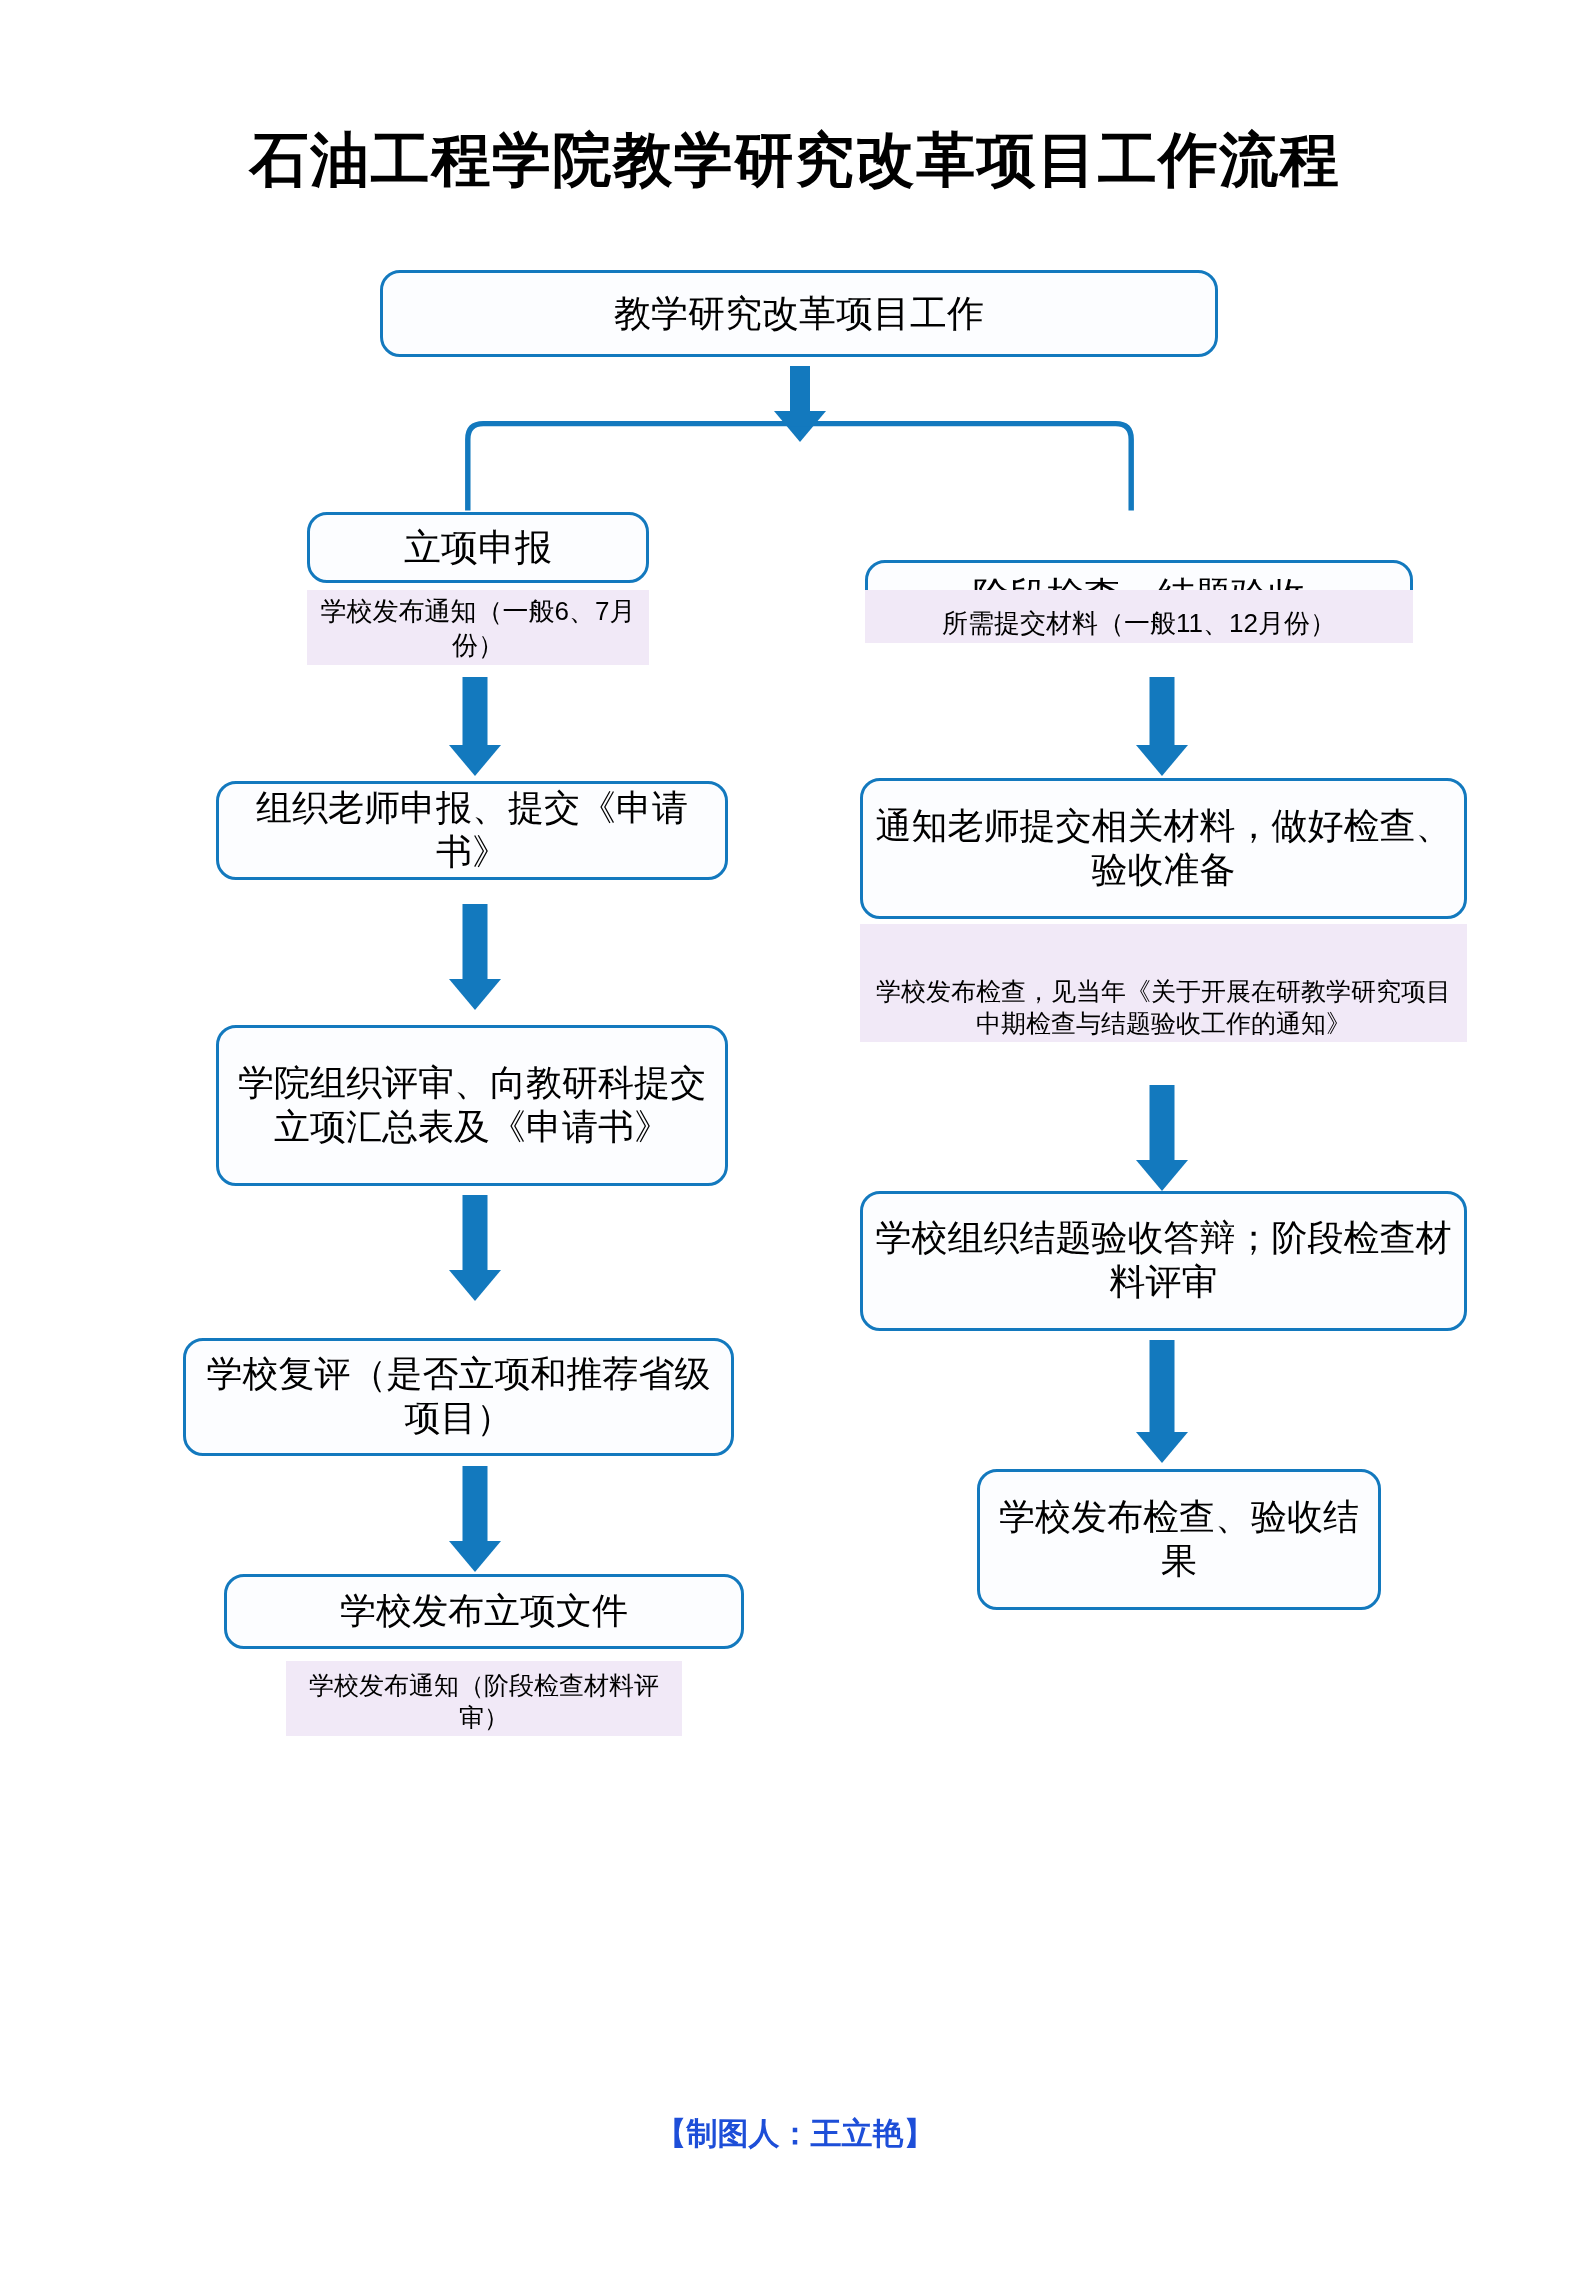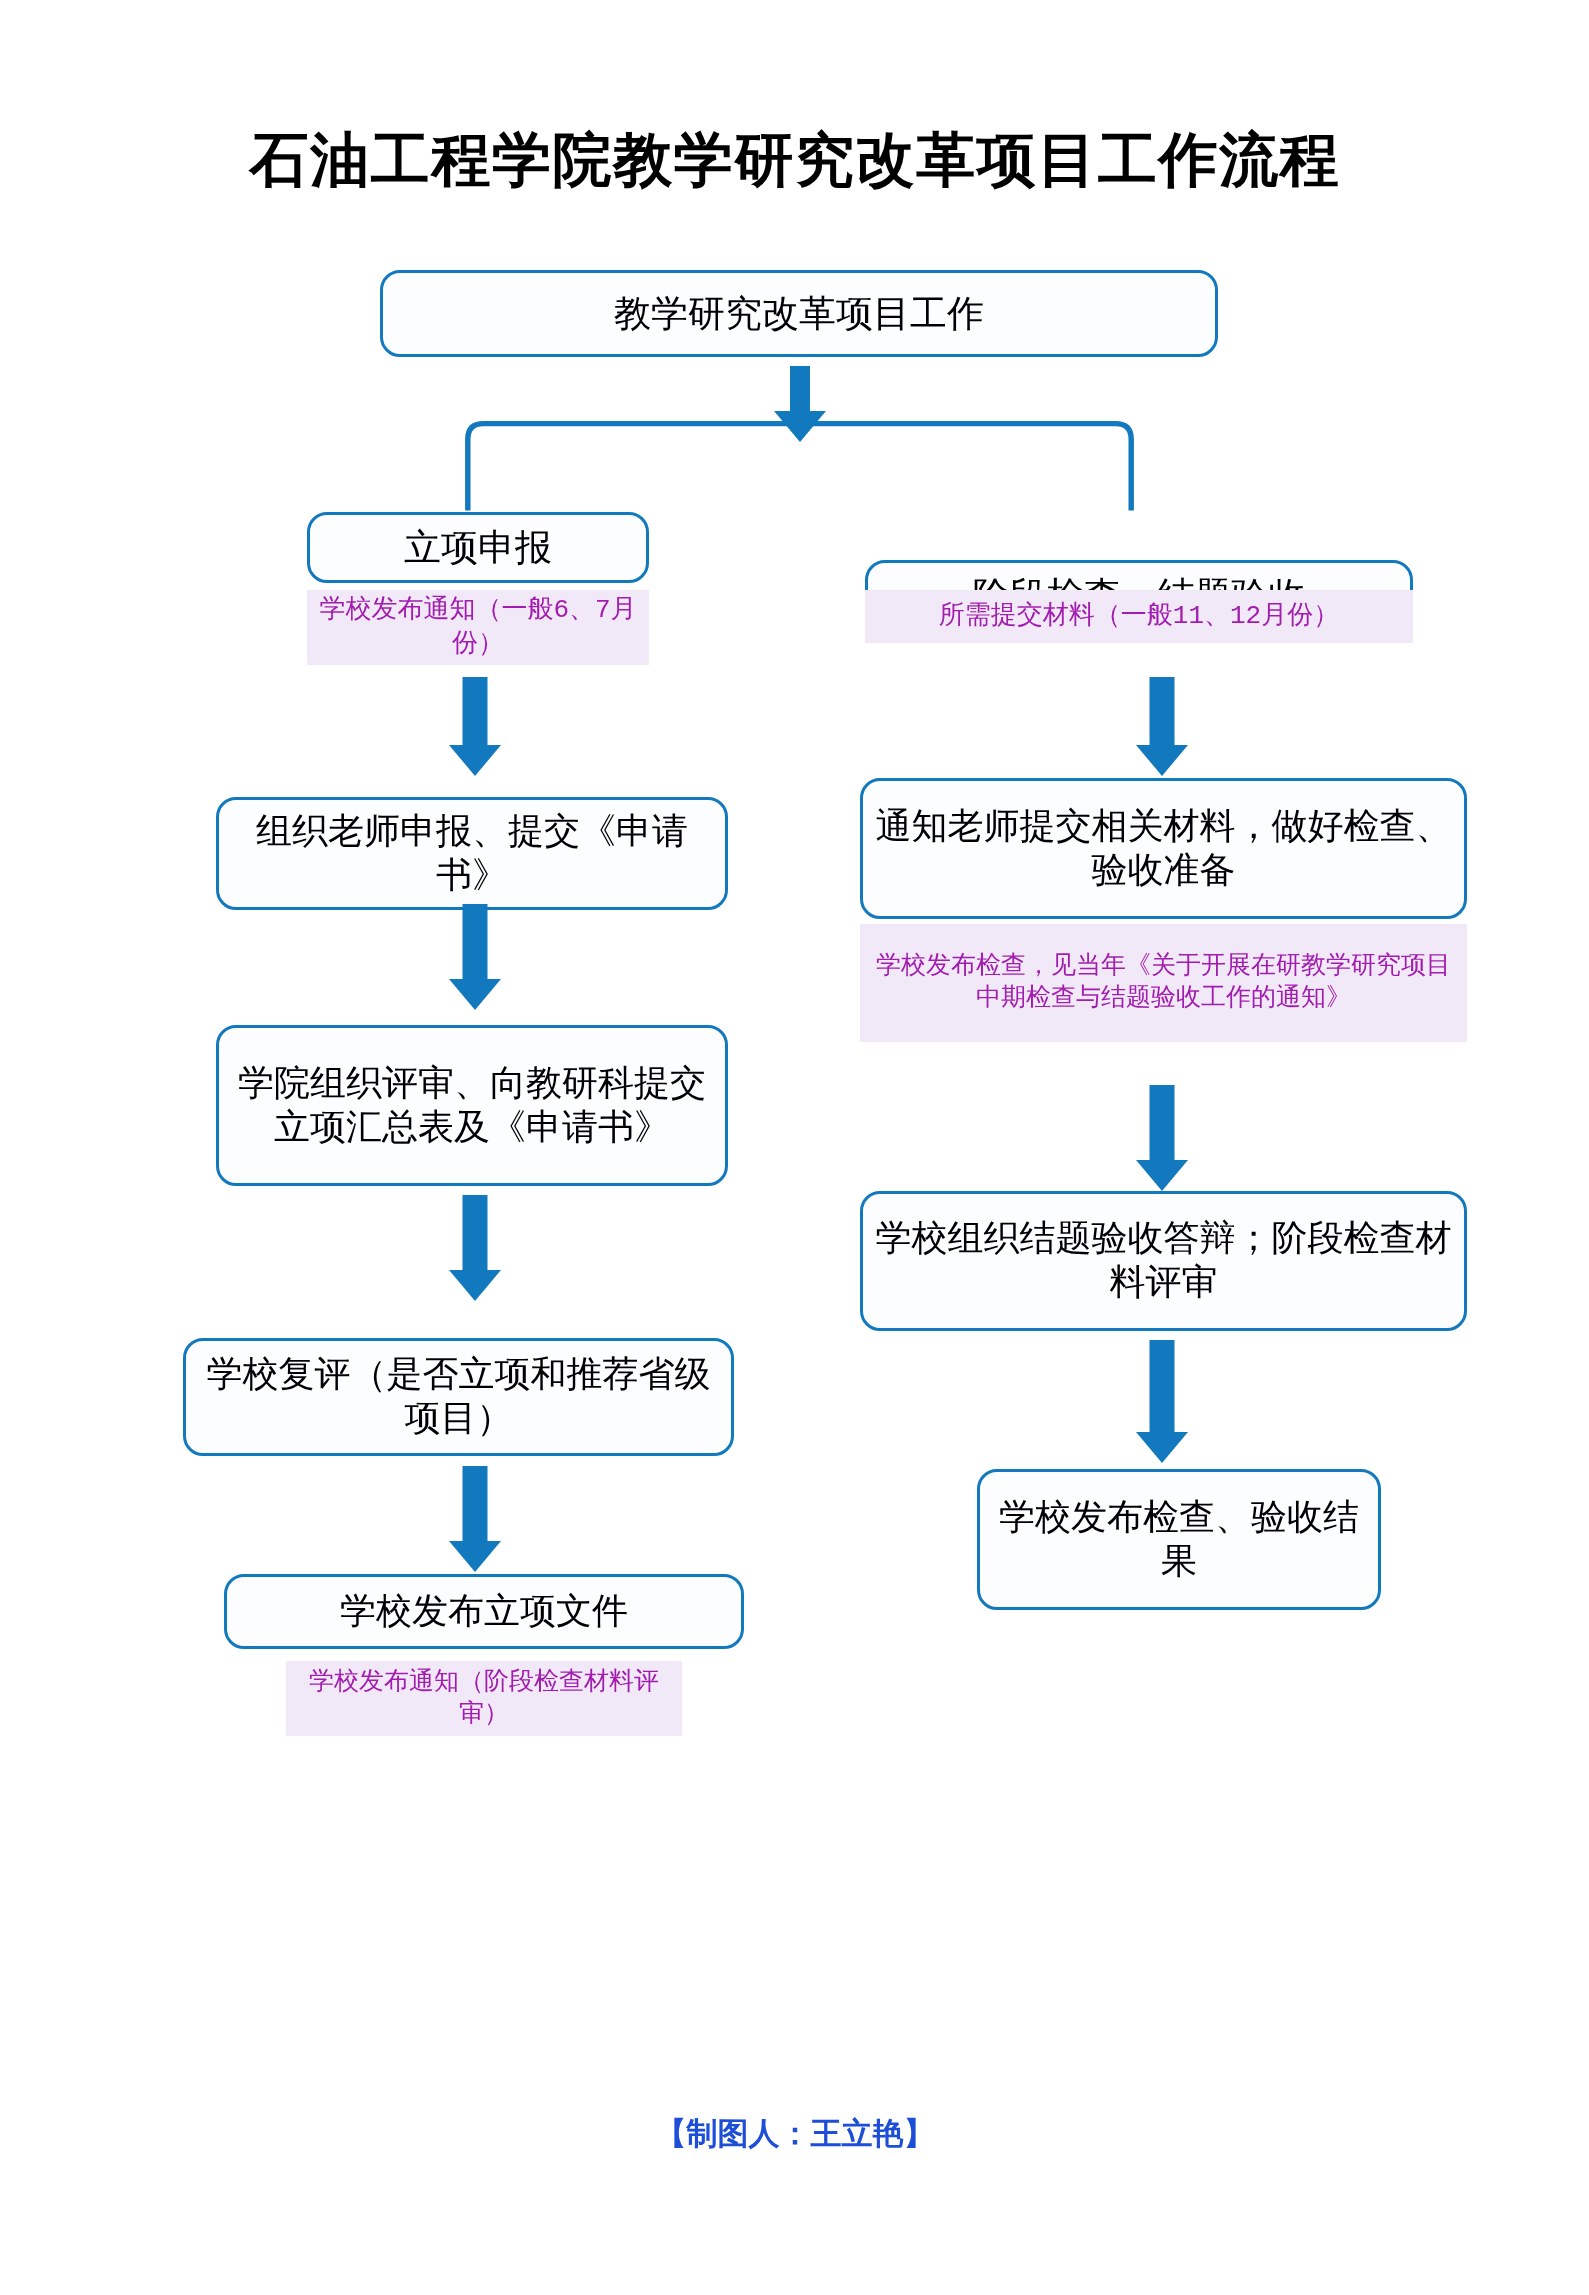--- a/index.html
+++ b/index.html
@@ -58,24 +58,24 @@
   .node span { display: block; width: 100%; }
 
   .node.lg { font-size: 37px; }
   .node.md { font-size: 36px; }
 
   
   .note {
     position: absolute;
     box-sizing: border-box;
     background: #f1e9f7;
-    color: #a21caf;
-    font-family: Liberation Mono, monospace;
+    color: #000000;
+    font-family: Liberation Sans, sans-serif;
     display: flex;
-    align-items: center;
+    align-items: flex-end;
     justify-content: center;
     text-align: center;
     line-height: 1.28;
     padding: 3.1px 7.8px;
   }
   .note span { display: block; width: 100%; }
   .note.n-sm { font-size: 25px; }
   .note.n-md { font-size: 26px; }
 
   
@@ -147,21 +147,21 @@
 
   <div class="note n-md" style="left:307px; top:590px; width:342px; height:75px;">
     <span>学校发布通知（一般6、7月份）</span>
   </div>
 
   <div class="arrow" style="left:449px; top:677px; width:51px; height:99px;">
     <div class="stem" style="width:25px; height:71px;"></div>
     <div class="head"></div>
   </div>
 
-  <div class="node md" style="left:216px; top:781px; width:512px; height:113px;margin-top:16px;">
+  <div class="node md" style="left:216px; top:781px; width:512px; height:99px;">
     <span>组织老师申报、提交《申请书》</span>
   </div>
 
   <div class="arrow" style="left:449px; top:904px; width:51px; height:106px;">
     <div class="stem" style="width:25px; height:78px;"></div>
     <div class="head"></div>
   </div>
 
   <div class="node md" style="left:216px; top:1025px; width:512px; height:161px;">
     <span>学院组织评审、向教研科提交立项汇总表及《申请书》</span>

